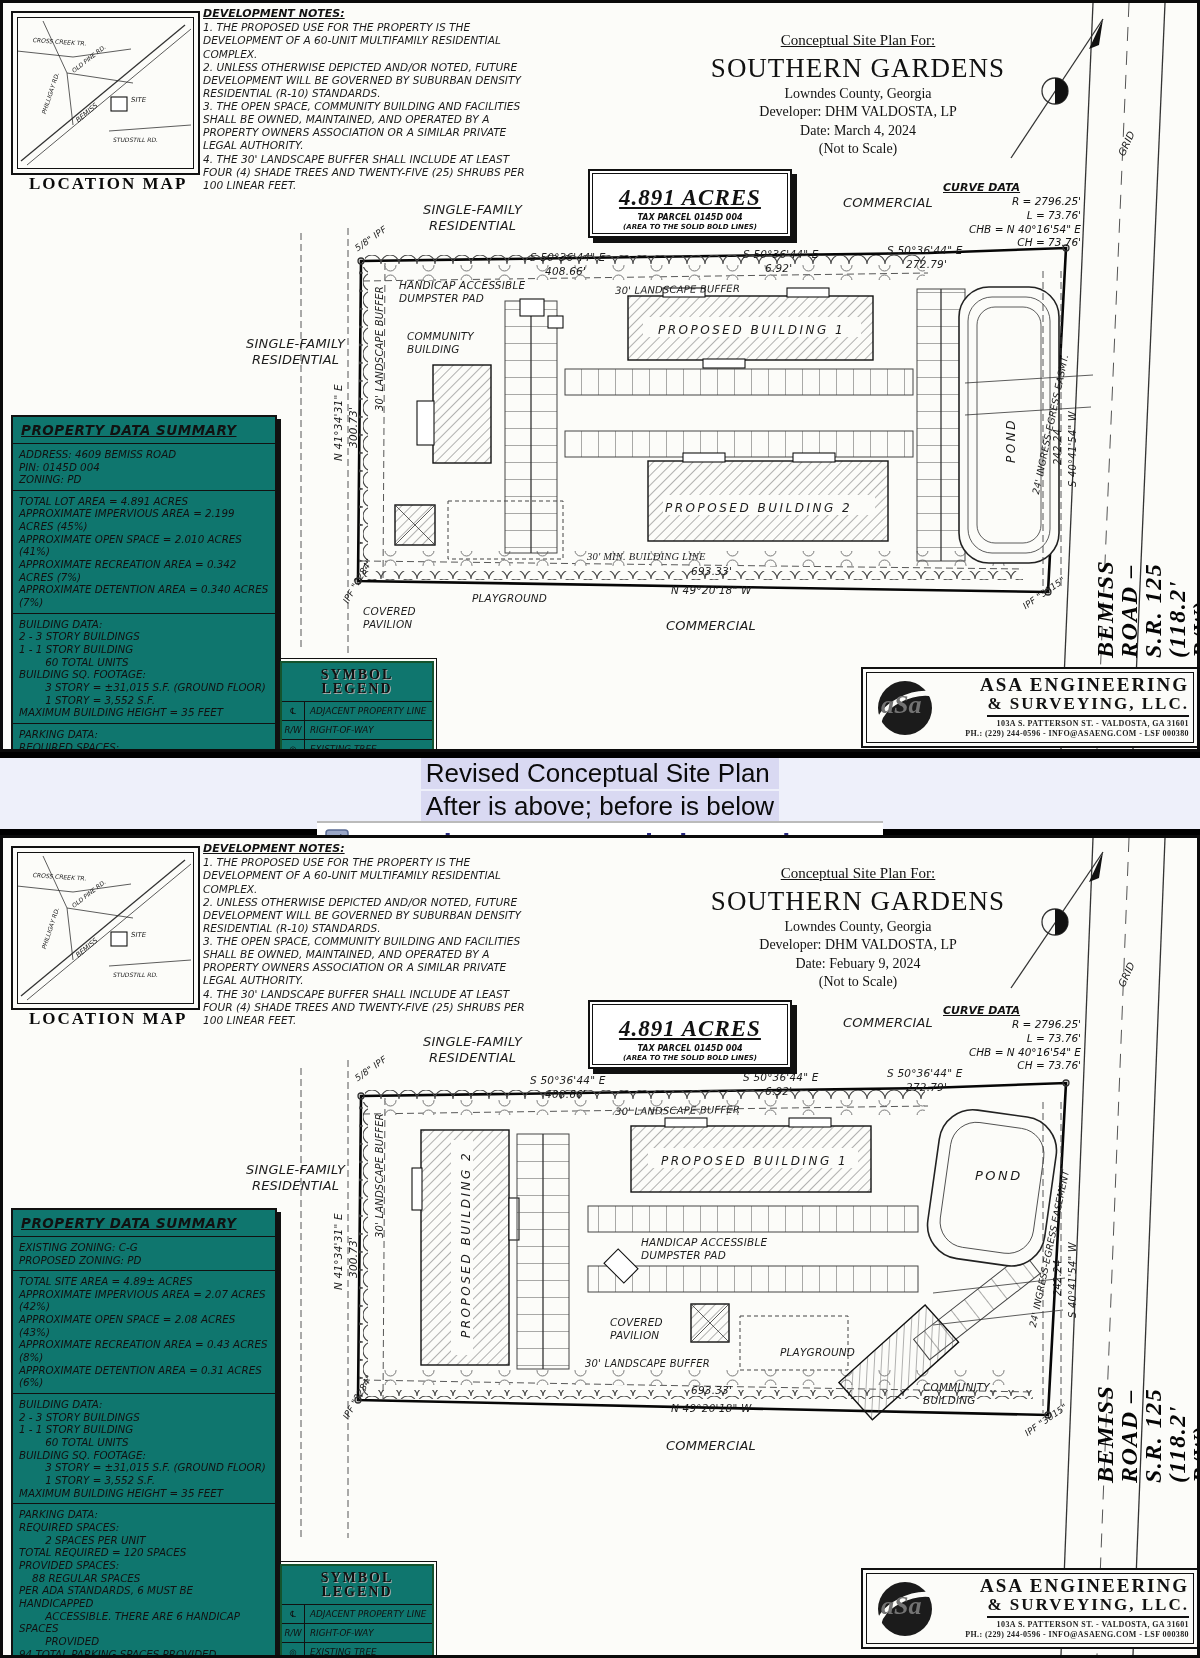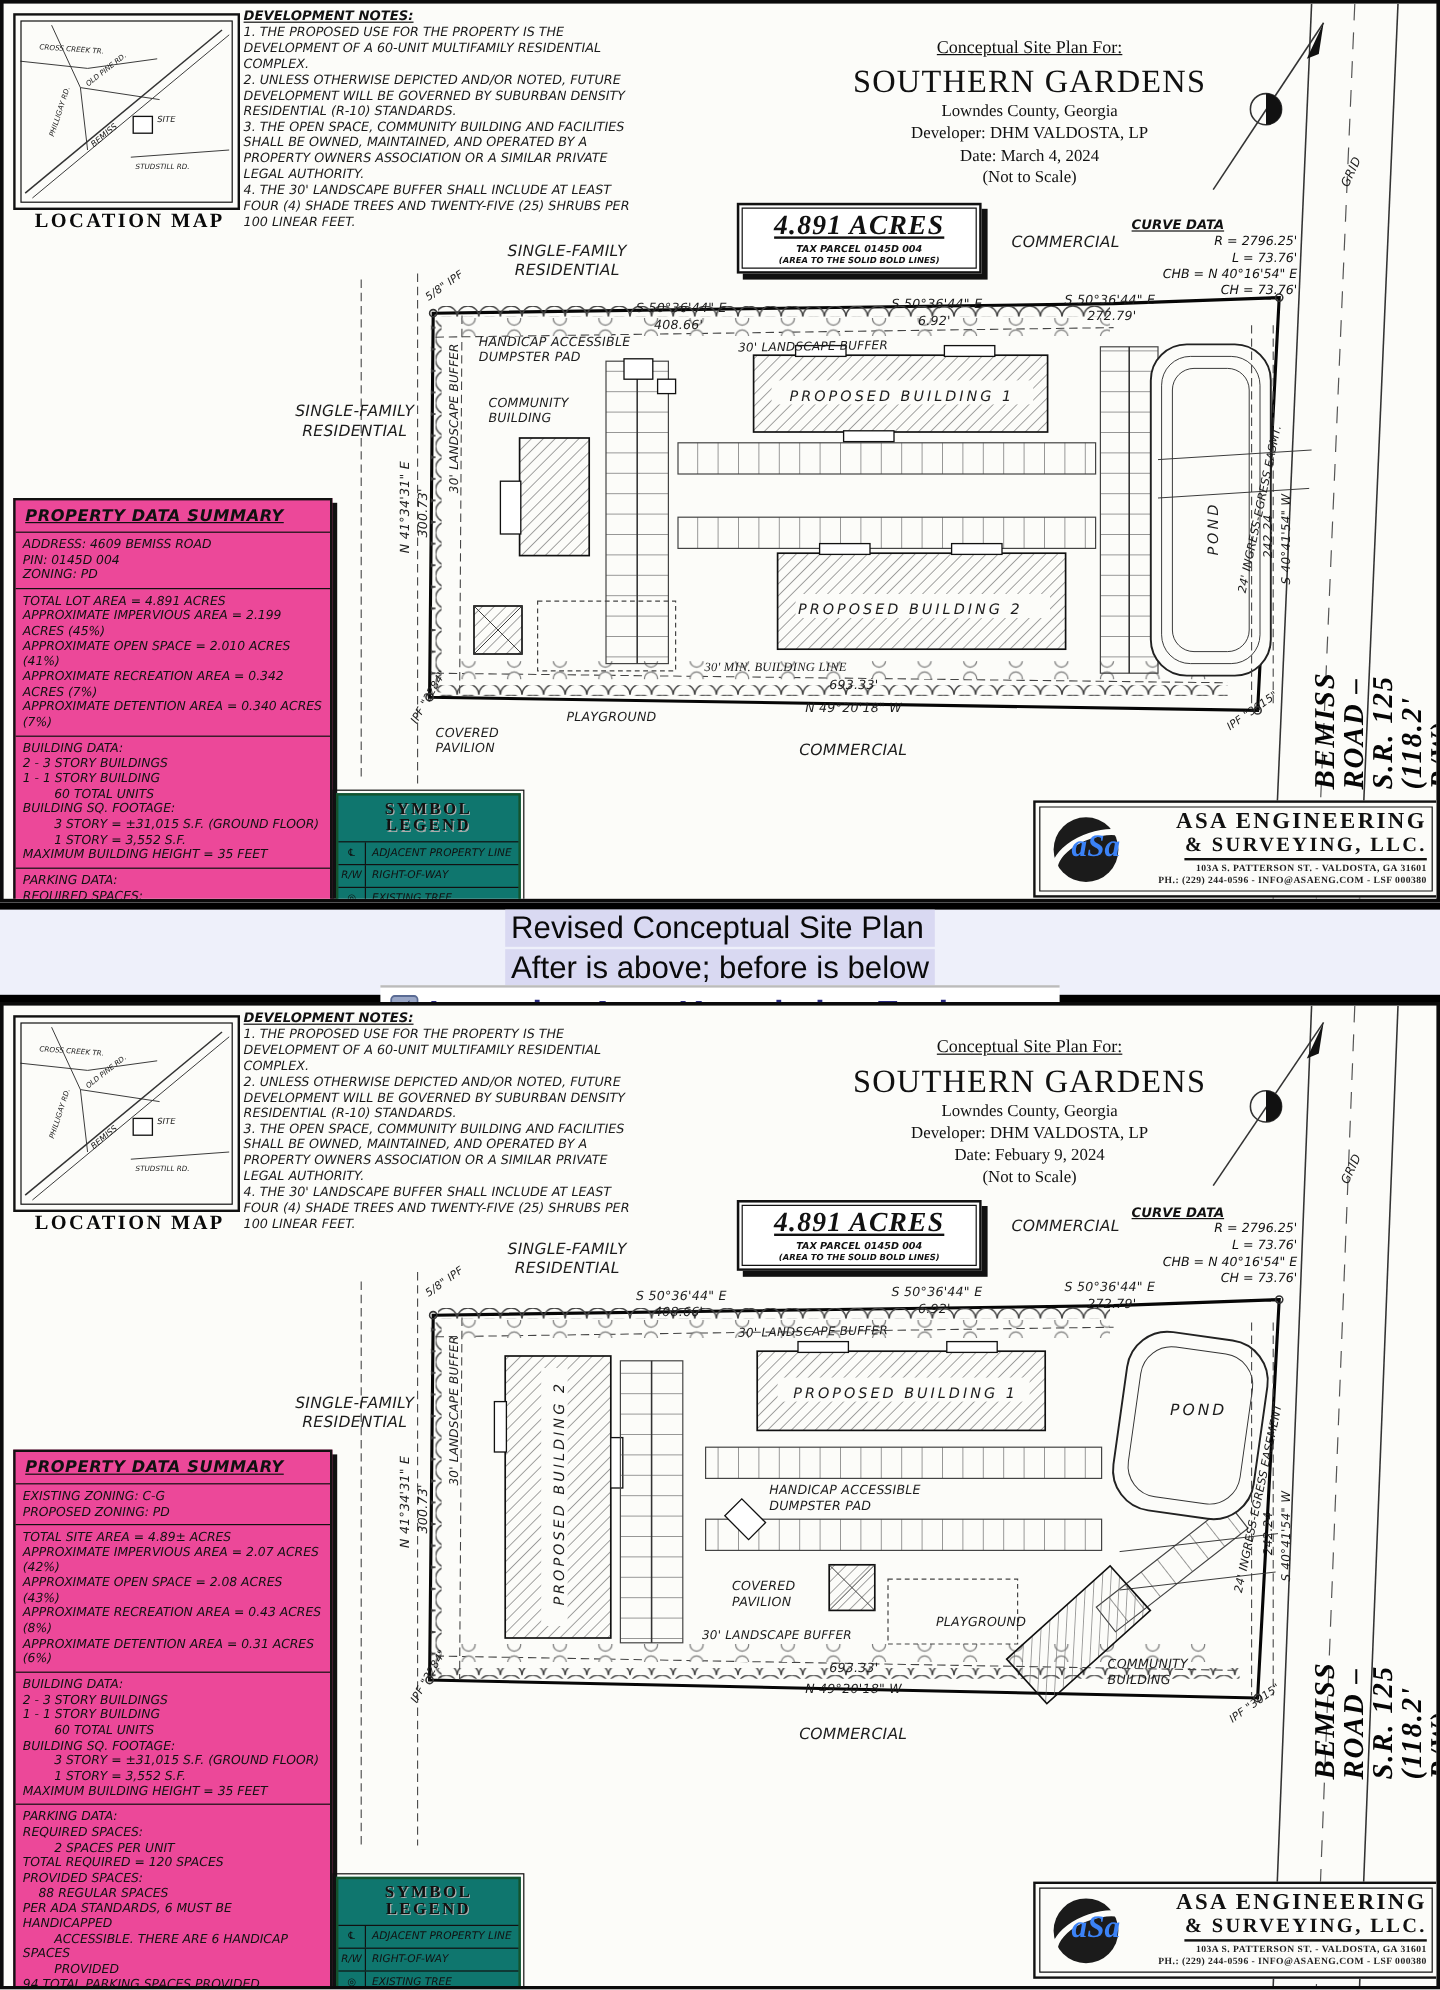--- a/index.html
+++ b/index.html
@@ -36,51 +36,51 @@
   .notes-title{font:italic 700 11px/1.3 "DejaVu Sans",sans-serif;text-decoration:underline;}
   .note{font:italic 10.6px/1.24 "DejaVu Sans",sans-serif;color:#1a1a1a;}
   
   .titleblock{position:absolute;left:700px;width:310px;text-align:center;z-index:6;}
   .tb-for{font:15px/1.5 "Liberation Serif",serif;text-decoration:underline;}
   .tb-name{font:27px/1.25 "Liberation Serif",serif;letter-spacing:1px;}
   .tb-sub{font:14px/1.3 "Liberation Serif",serif;}
   
   .acres{position:absolute;left:585px;width:192px;background:#fff;border:2px solid #111;
          box-shadow:5px 5px 0 #111, inset 0 0 0 2px #fff, inset 0 0 0 3px #111;
-         text-align:center;padding:5px 4px 4px;z-index:6;margin-left:26px;}
+         text-align:center;padding:15px 4px 4px;z-index:6;}
   .acres-big{font:italic 700 23px/1 "Liberation Serif",serif;letter-spacing:1px;text-decoration:underline;}
   .acres-s1{font:italic 700 8px/1.4 "DejaVu Sans",sans-serif;margin-top:3px;}
   .acres-s2{font:italic 700 7px/1.2 "DejaVu Sans",sans-serif;}
   
   .curve{position:absolute;left:940px;width:138px;text-align:right;z-index:6;}
   .curve-t{font:italic 700 11px/1.3 "DejaVu Sans",sans-serif;text-decoration:underline;text-align:left;}
   .curve-l{font:italic 10.5px/1.3 "DejaVu Sans",sans-serif;}
   
-  .pd{position:absolute;left:8px;width:266px;background:#ec4899;border:2.5px solid #111;
+  .pd{position:absolute;left:8px;width:266px;background:#0f766e;border:2.5px solid #111;
       box-shadow:4px 4px 0 #111;z-index:6;box-sizing:border-box;}
   .pd-title{font:italic 700 13.5px/1.1 "DejaVu Sans",sans-serif;text-decoration:underline;
             letter-spacing:.5px;padding:6px 8px 5px;border-bottom:1.5px solid #111;}
   .pd-sec{font:italic 10.3px/1.23 "DejaVu Sans",sans-serif;white-space:pre-wrap;
           padding:4px 6px;border-top:1.5px solid #111;}
   .pd-sec:first-of-type{border-top:none;}
   
   .legend{position:absolute;left:277px;width:150px;background:#0f766e;border:2px solid #14532d;
           outline:1px solid #111;outline-offset:2px;z-index:6;}
   .lg-title{font:700 14px/1 "Liberation Serif",serif;letter-spacing:2px;text-align:center;
             padding:5px 2px;border-bottom:1.5px solid #111;text-shadow:1px 1px 0 #aaa;}
   .lg-row{display:flex;align-items:center;border-top:1px solid #111;height:18px;}
   .lg-row:first-of-type{border-top:none;}
   .lg-sym{width:22px;text-align:center;font:italic 8.5px/1 "DejaVu Sans",sans-serif;border-right:1px solid #111;align-self:stretch;display:flex;align-items:center;justify-content:center;}
   .lg-lab{font:italic 8.8px/1 "DejaVu Sans",sans-serif;padding-left:5px;}
   
   .firm{position:absolute;left:858px;width:338px;background:#fcfcf9;border:2px solid #111;
         box-shadow:inset 0 0 0 3px #fcfcf9, inset 0 0 0 4px #111;display:flex;align-items:center;
         padding:6px 8px;z-index:6;box-sizing:border-box;}
   .firm-logo{position:relative;width:70px;height:60px;flex:0 0 70px;}
-  .asa-letters{position:absolute;left:22px;top:14px;font:italic 700 26px/1 "Liberation Serif",serif;color:#3b82f6;}
+  .asa-letters{position:absolute;left:10px;top:14px;font:italic 700 26px/1 "Liberation Serif",serif;color:#737373;}
   .firm-text{flex:1;text-align:right;}
   .firm-n1{font:700 19px/1.05 "Liberation Serif",serif;letter-spacing:2px;}
   .firm-n2{font:700 17px/1.1 "Liberation Serif",serif;letter-spacing:2px;border-bottom:2px solid #111;display:inline-block;padding-bottom:1px;margin-bottom:2px;}
   .firm-a{font:700 8px/1.35 "Liberation Serif",serif;letter-spacing:.4px;color:#222;}
   
   .banner{position:relative;width:1200px;height:83px;background:#eef0fa;border-top:6px solid #000;
           border-bottom:6px solid #000;box-sizing:border-box;display:flex;align-items:center;
           justify-content:space-between;padding:0 6px;flex-direction:column;}
   .bn-left,.bn-right{display:flex;flex-direction:column;gap:2px;}
   .bn-right{align-items:flex-end;}

